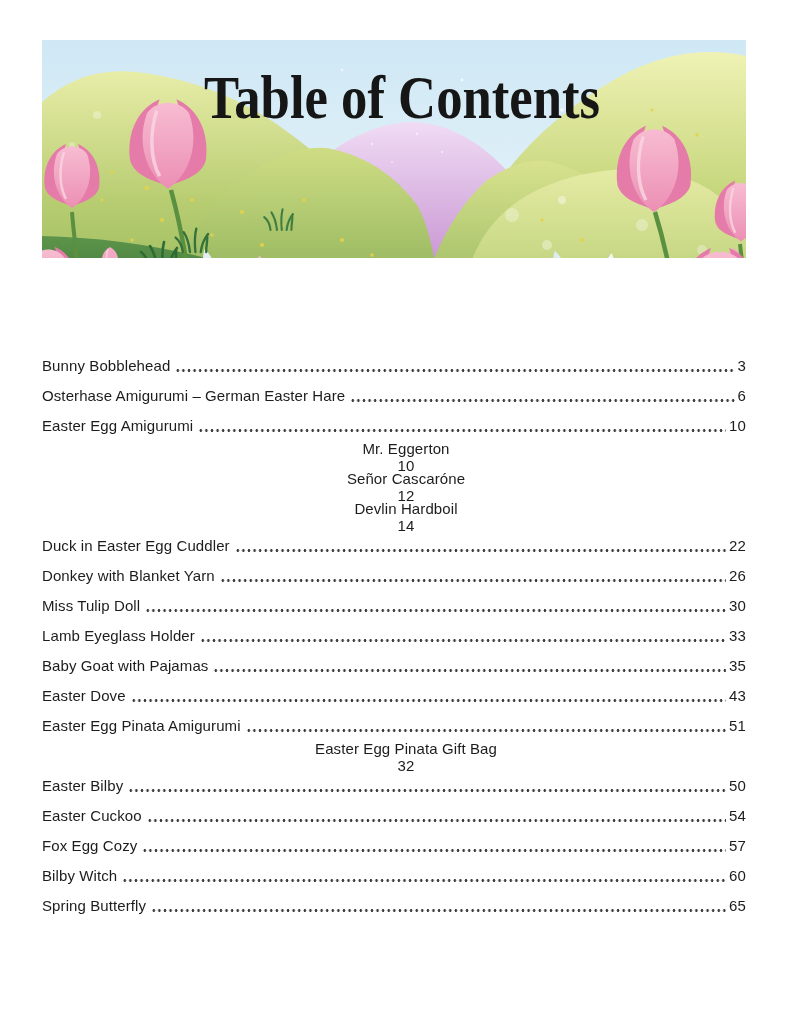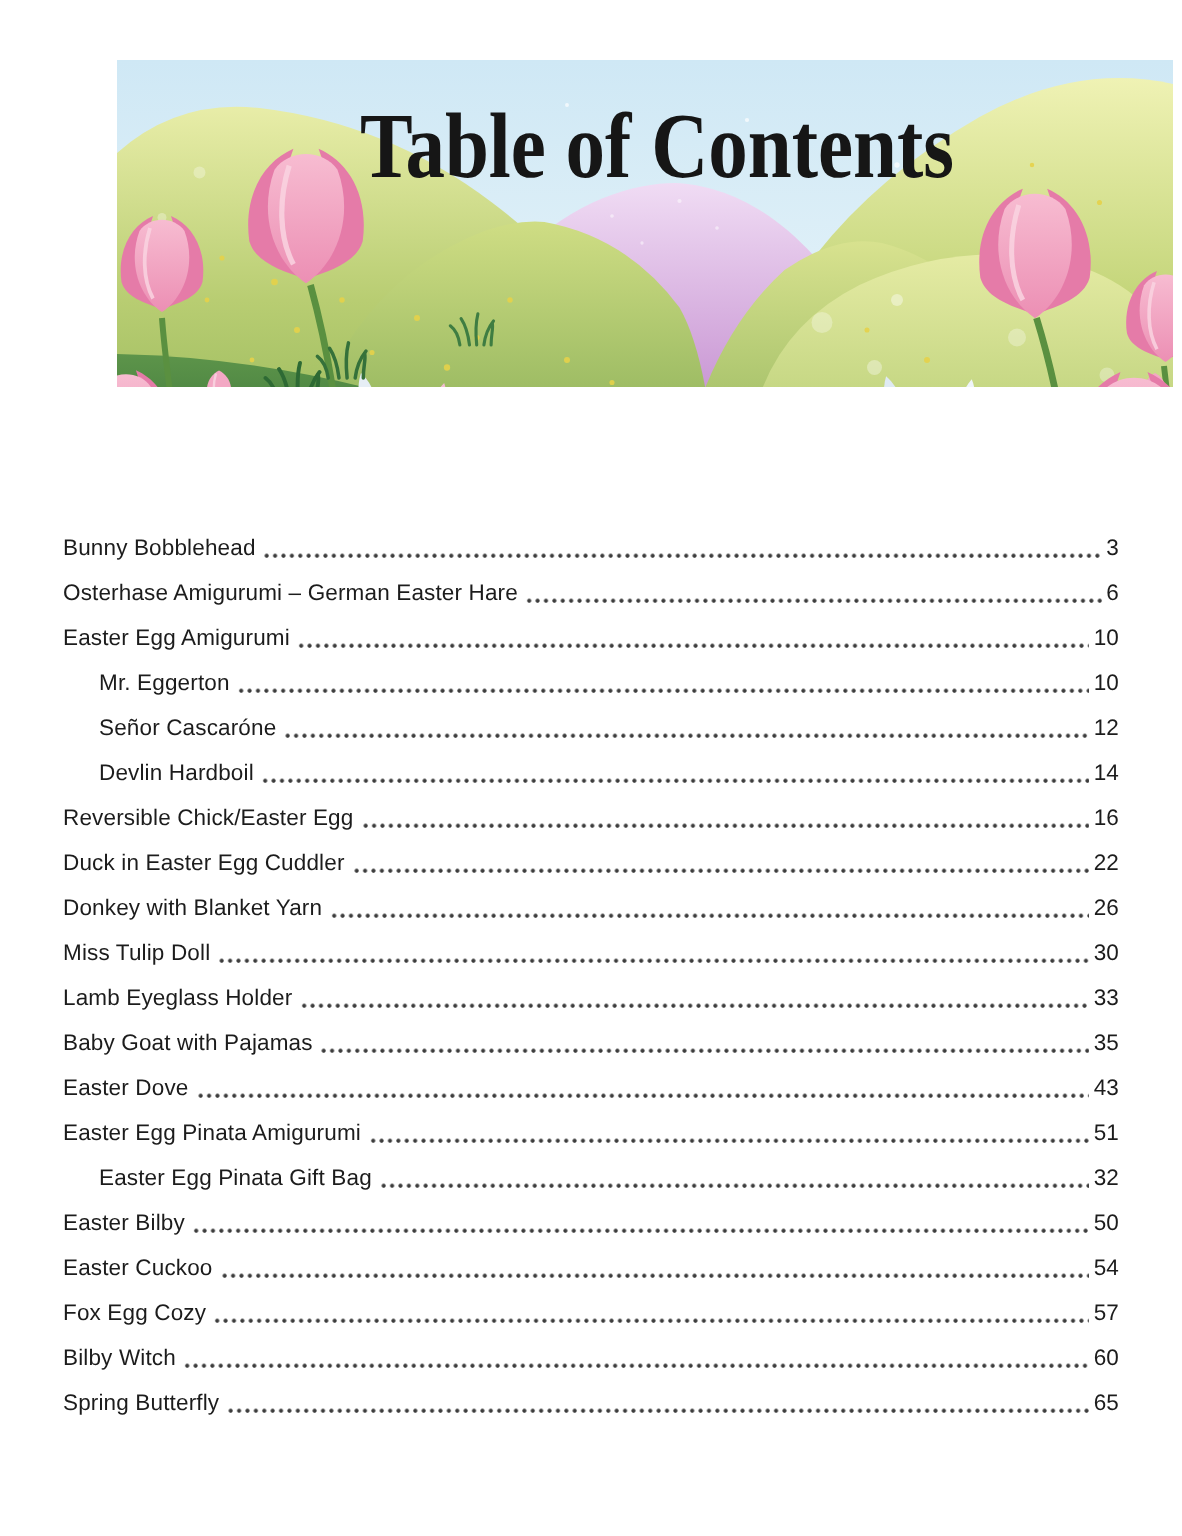--- a/index.html
+++ b/index.html
@@ -1,31 +1,31 @@
 <!DOCTYPE html>
 <html><head>
 <meta charset="utf-8">
 <style>
   html,body{margin:0;padding:0;background:#ffffff;}
   .page{
     position:relative;width:788px;height:1024px;background:#ffffff;
     overflow:hidden;font-family:"Liberation Sans",sans-serif;
   }
   .hero{
-    position:absolute;left:42px;top:40px;width:704px;height:218px;overflow:hidden;margin-left:36px;
+    position:absolute;left:42px;top:40px;width:704px;height:218px;overflow:hidden;
   }
   .hero svg{display:block;width:704px;height:290px;}
   .toc{
     position:absolute;left:42px;top:350px;width:704px;
   }
   .toc-row{
     display:flex;align-items:center;height:30px;
     font-size:15px;color:#1c1c1c;letter-spacing:0.1px;
   }
-  .toc-row.indent{padding-left:24px;}
+  .toc-row.indent{padding-left:24px;flex-direction:column;}
   .toc-label{white-space:nowrap;}
   .leader{
     flex:1;height:3px;align-self:center;transform:translateY(5px);
     margin:0 3px 0 5px;
     background-image:radial-gradient(circle,#3d3d3d 1.1px,transparent 1.6px);
     background-size:5.6px 3px;background-repeat:repeat-x;
   }
   .toc-page{white-space:nowrap;}
 </style>
 </head>
@@ -315,25 +315,20 @@
       <span class="toc-label">Señor Cascaróne</span>
       <span class="leader"></span>
       <span class="toc-page">12</span>
     </div>
       <div class="toc-row indent">
       <span class="toc-label">Devlin Hardboil</span>
       <span class="leader"></span>
       <span class="toc-page">14</span>
     </div>
       <div class="toc-row">
-      <span class="toc-label">Reversible Chick/Easter Egg</span>
-      <span class="leader"></span>
-      <span class="toc-page">16</span>
-    </div>
-      <div class="toc-row">
       <span class="toc-label">Duck in Easter Egg Cuddler</span>
       <span class="leader"></span>
       <span class="toc-page">22</span>
     </div>
       <div class="toc-row">
       <span class="toc-label">Donkey with Blanket Yarn</span>
       <span class="leader"></span>
       <span class="toc-page">26</span>
     </div>
       <div class="toc-row">

